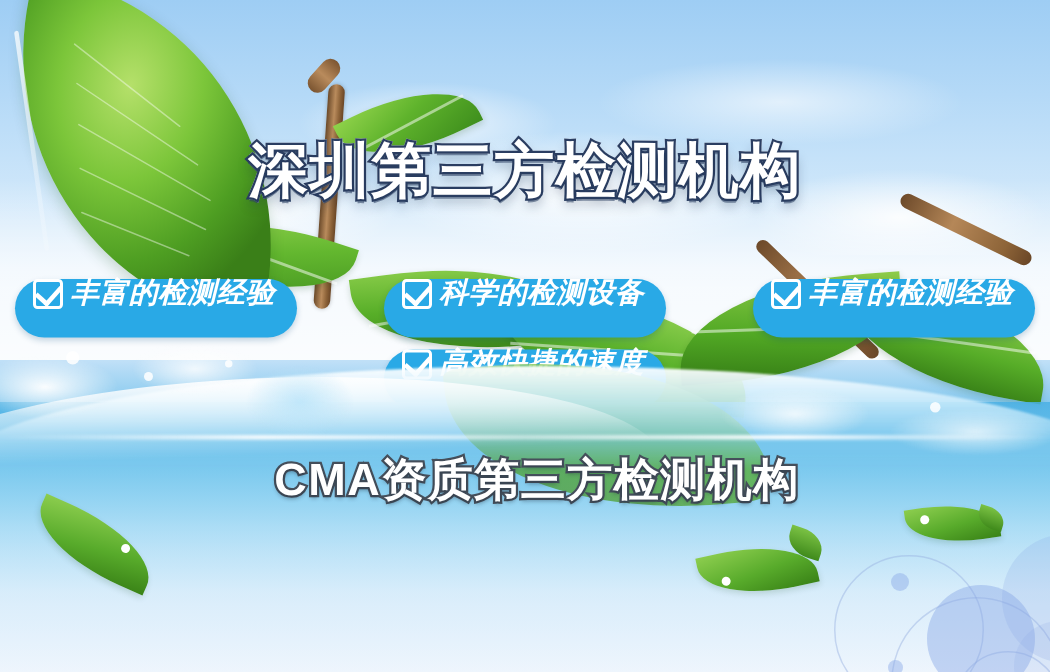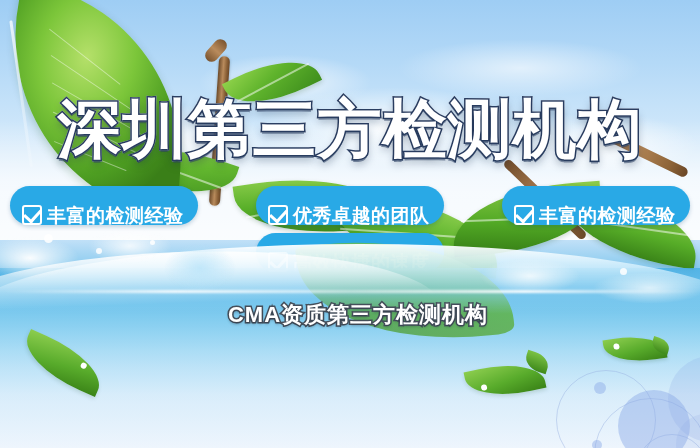--- a/index.html
+++ b/index.html
@@ -171,66 +171,67 @@
   .fish .eye{position:absolute;width:6px;height:6px;border-radius:50%;background:#fff;}
   .fish .tail{
     position:absolute;width:24px;height:18px;
     background:linear-gradient(180deg,#7bc244,#3f8a1b);
     border-radius:0 70% 0 70%;
   }
 
   
   .title{
     position:absolute;left:0;right:0;top:86px;text-align:center;
-    font-size:64px;font-weight:bold;letter-spacing:1px;
+    font-size:40px;font-weight:bold;letter-spacing:1px;
     color:#ffffff;
     -webkit-text-stroke:3px #2c3f63;
     paint-order:stroke fill;
     text-shadow:
       0 3px 0 rgba(44,63,99,.55),
       0 5px 8px rgba(20,40,70,.35);
     white-space:nowrap;
   }
   .title-inner{
     background:linear-gradient(180deg,#ffffff 0%,#ffffff 55%,#dbe9f7 80%,#c9ddf2 100%);
     -webkit-background-clip:text;background-clip:text;
   }
 
   
   .badges{
     position:absolute;left:0;right:0;top:186px;
     display:flex;flex-wrap:wrap;justify-content:center;
     gap:8px 58px;width:700px;
   }
   .badge{
-    display:flex;align-items:flex-end;gap:5px;
+    display:flex;align-items:flex-start;gap:5px;
     box-sizing:border-box;
     width:188px;height:39px;padding:0 12px;
     border-radius:22px;
     background:#29a9e6;
     box-shadow:0 2px 4px rgba(0,70,120,.22);
+    font-style:italic;
   }
   .chk{
     flex:0 0 auto;width:20px;height:20px;position:relative;
     border:2.4px solid #ffffff;border-radius:3px;box-sizing:border-box;
   }
   .chk:after{
     content:"";position:absolute;left:3px;top:-1px;
     width:8px;height:13px;border:solid #ffffff;border-width:0 3px 3px 0;
     transform:rotate(42deg);
   }
   .badge-label{
     color:#ffffff;font-size:19px;font-weight:bold;line-height:1;
     letter-spacing:.5px;white-space:nowrap;
   }
 
   
   .subtitle{
     position:absolute;left:0;right:0;top:300px;text-align:center;
-    font-size:22px;font-weight:bold;letter-spacing:1px;
+    font-size:30px;font-weight:bold;letter-spacing:1px;
     color:#ffffff;
     -webkit-text-stroke:3px #46505c;
     paint-order:stroke fill;
     text-shadow:0 2px 3px rgba(30,45,60,.45);
     white-space:nowrap;
     margin-left:16px;
   }
 </style>
 </head>
 <body>
@@ -278,21 +279,21 @@
     <span class="title-inner">深圳第三方检测机构</span>
   </div>
 
   <div class="badges">
     <div class="badge">
       <span class="chk"></span>
       <span class="badge-label">丰富的检测经验</span>
     </div>
     <div class="badge">
       <span class="chk"></span>
-      <span class="badge-label">优秀卓越的团队</span>
+      <span class="badge-label">科学的检测设备</span>
     </div>
     <div class="badge">
       <span class="chk"></span>
       <span class="badge-label">丰富的检测经验</span>
     </div>
     <div class="badge">
       <span class="chk"></span>
       <span class="badge-label">高效快捷的速度</span>
     </div>
   </div>

